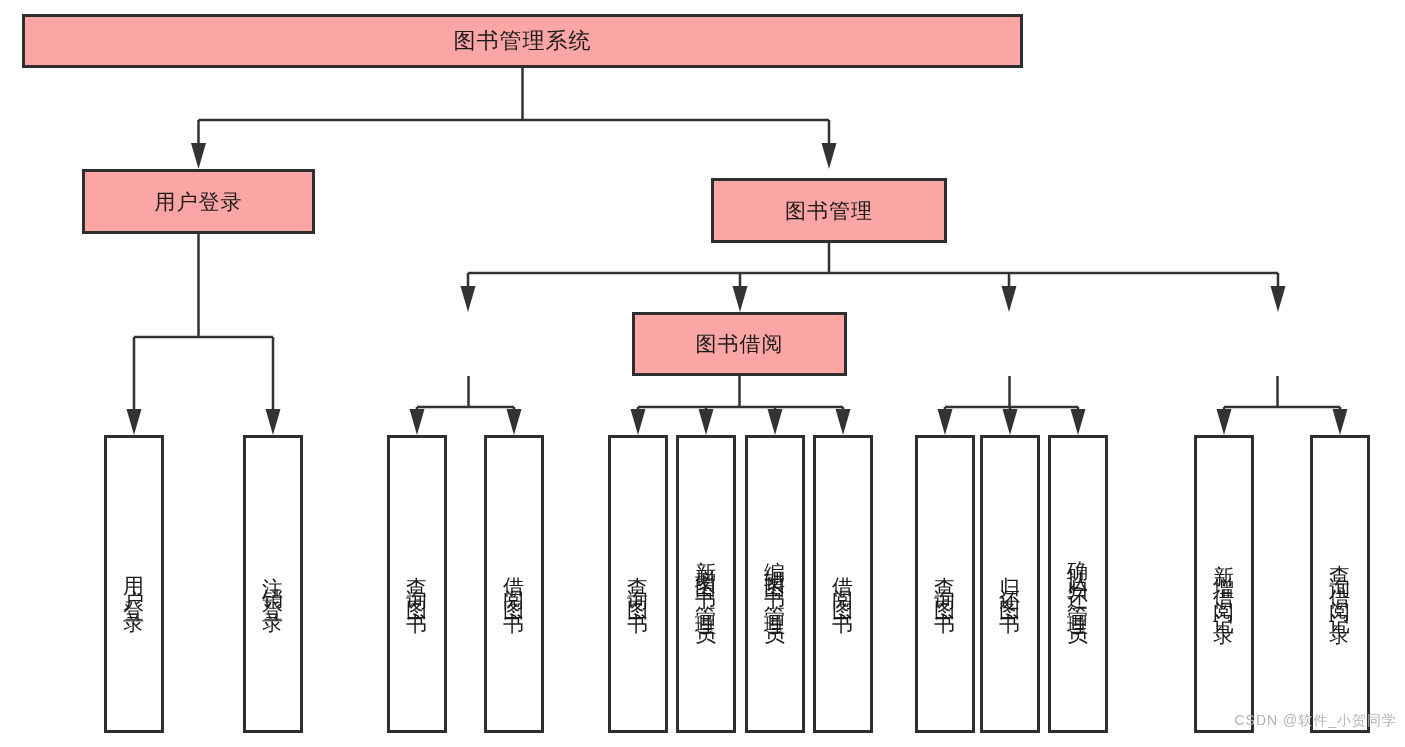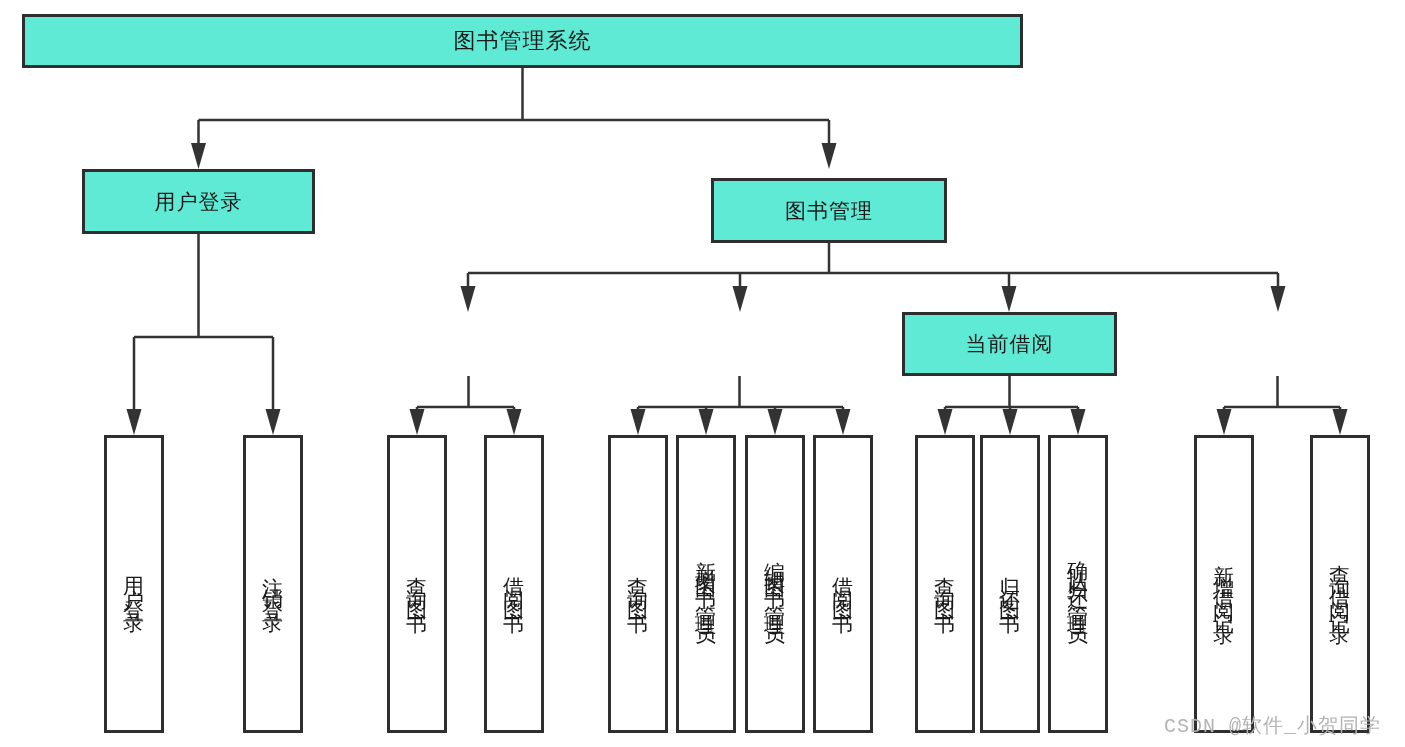--- a/index.html
+++ b/index.html
@@ -12,21 +12,21 @@
     overflow: hidden;
   }
   .connector-layer {
     position: absolute;
     left: 0; top: 0;
     width: 1405px; height: 747px;
   }
   .box {
     position: absolute;
     box-sizing: border-box;
-    background: #5eead4;
+    background: #fca5a5;
     border: 3px solid #2e2e2e;
     display: flex;
     align-items: center;
     justify-content: center;
     color: #1a1a1a;
     font-size: 21px;
     letter-spacing: 1px;
     text-align: center;
     z-index: 2;
   }
@@ -45,28 +45,27 @@
     letter-spacing: 12px;
     line-height: 1;
     z-index: 2;
     width: 60px;
     top: 435px;
     height: 298px;
   }
   .vbox.long { letter-spacing: 9px; }
   .watermark {
     position: absolute;
-    right: 24px;
+    right: 8px;
     top: 712px;
-    font-size: 20px;
+    font-size: 14px;
     color: #b3b3b3;
     letter-spacing: 1px;
     z-index: 3;
     white-space: nowrap;
-    font-family: Liberation Mono, monospace;
   }
 </style>
 </head>
 <body>
 
 <div class="stage">
 
   <svg class="connector-layer" width="1405" height="747" viewBox="0 0 1405 747" xmlns="http://www.w3.org/2000/svg">
     <g stroke="#333333" stroke-width="2.5" fill="none">
 
@@ -105,21 +104,21 @@
       <path d="M1216.5 409 L1231.5 409 L1224 435 Z"></path>
       <path d="M1332.5 409 L1347.5 409 L1340 435 Z"></path>
     </g>
   </svg>
 
   <div class="box root" style="left:22px; top:14px; width:1001px; height:54px;">图书管理系统</div>
 
   <div class="box" style="left:82px; top:169px; width:233px; height:65px;">用户登录</div>
   <div class="box" style="left:711px; top:178px; width:236px; height:65px;">图书管理</div>
 
-  <div class="box" style="left:902px; top:312px; width:215px; height:64px;">当前借阅</div>
+  <div class="box" style="left:632px; top:312px; width:215px; height:64px;">图书借阅</div>
 
   <div class="vbox" style="left:104px;">用户登录</div>
   <div class="vbox" style="left:243px;">注销登录</div>
 
   <div class="vbox" style="left:387px;">查询图书</div>
   <div class="vbox" style="left:484px;">借阅图书</div>
 
   <div class="vbox" style="left:608px;">查询图书</div>
   <div class="vbox long" style="left:676px;">新增图书（管理员）</div>
   <div class="vbox long" style="left:745px;">编辑图书（管理员）</div>

